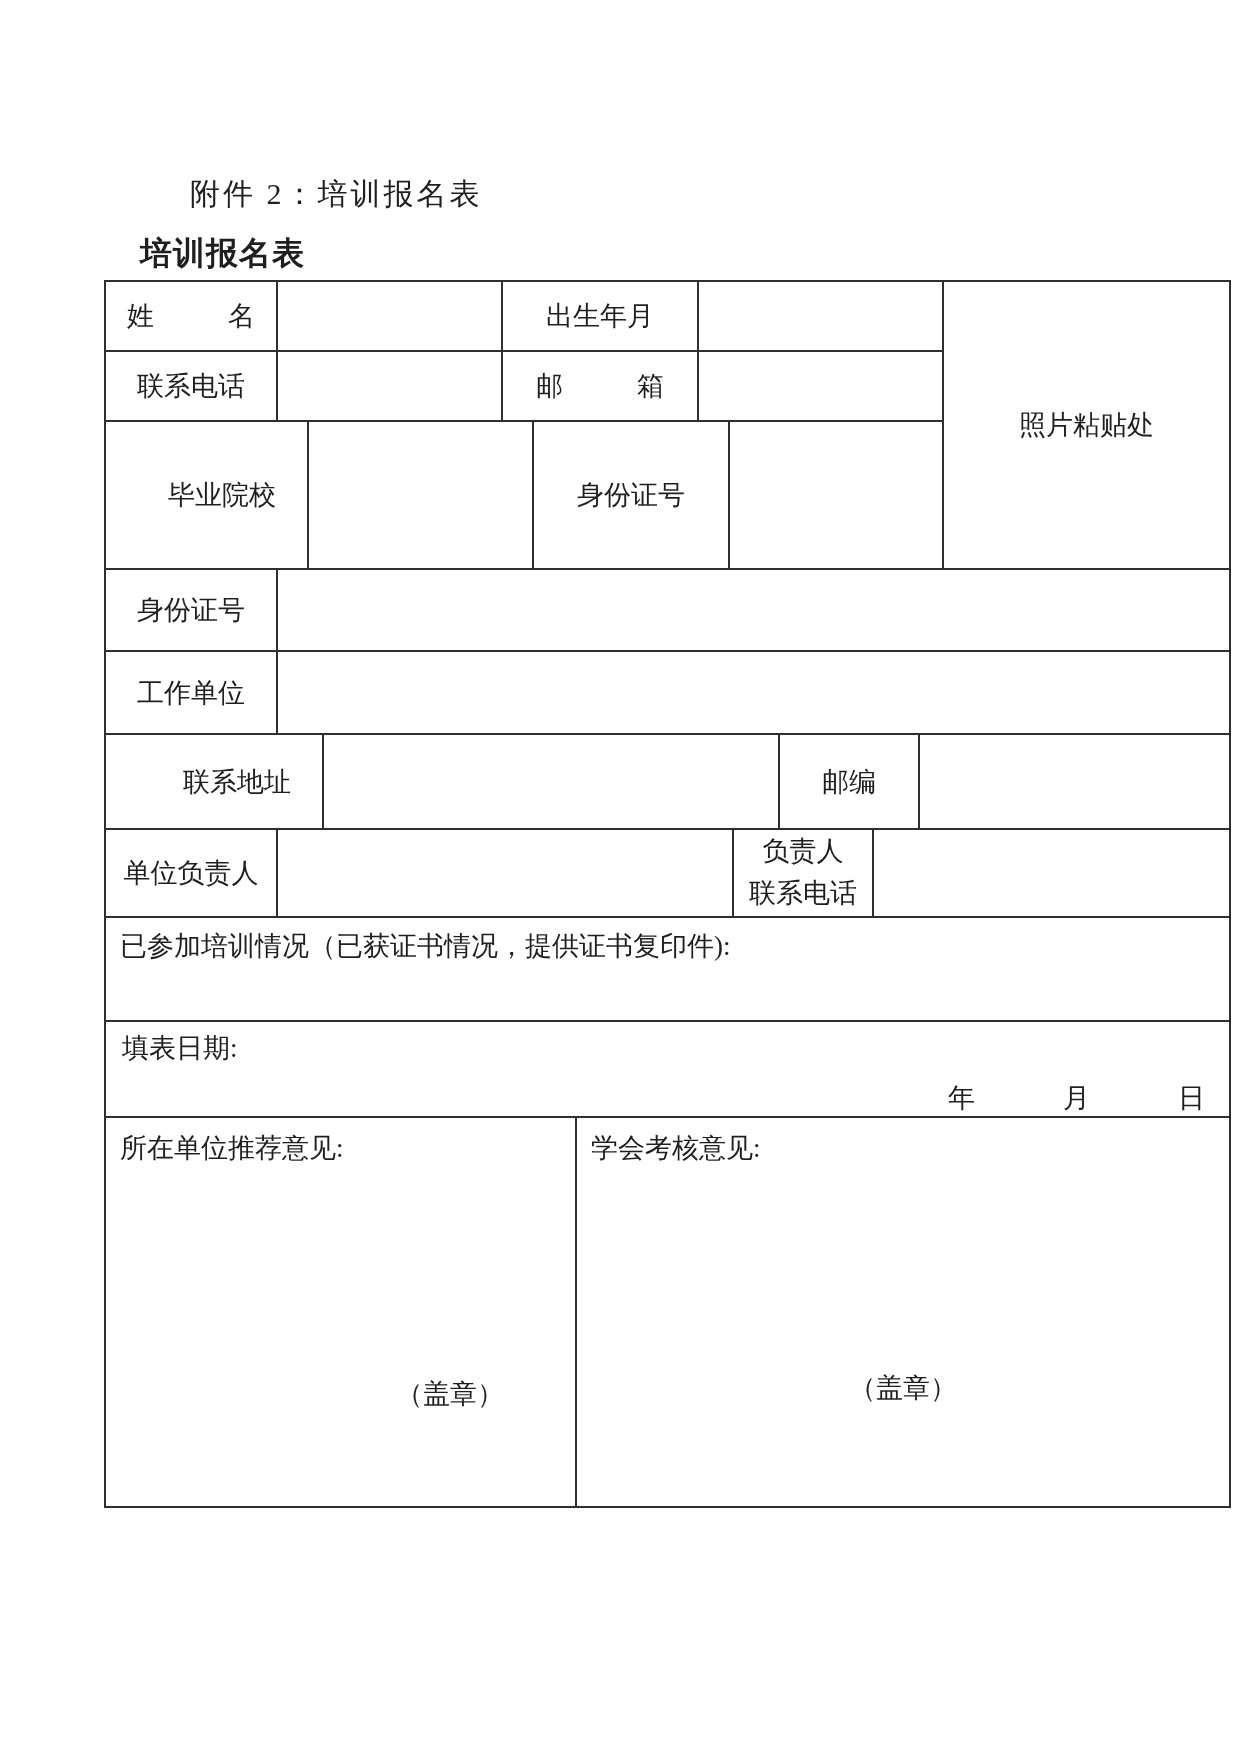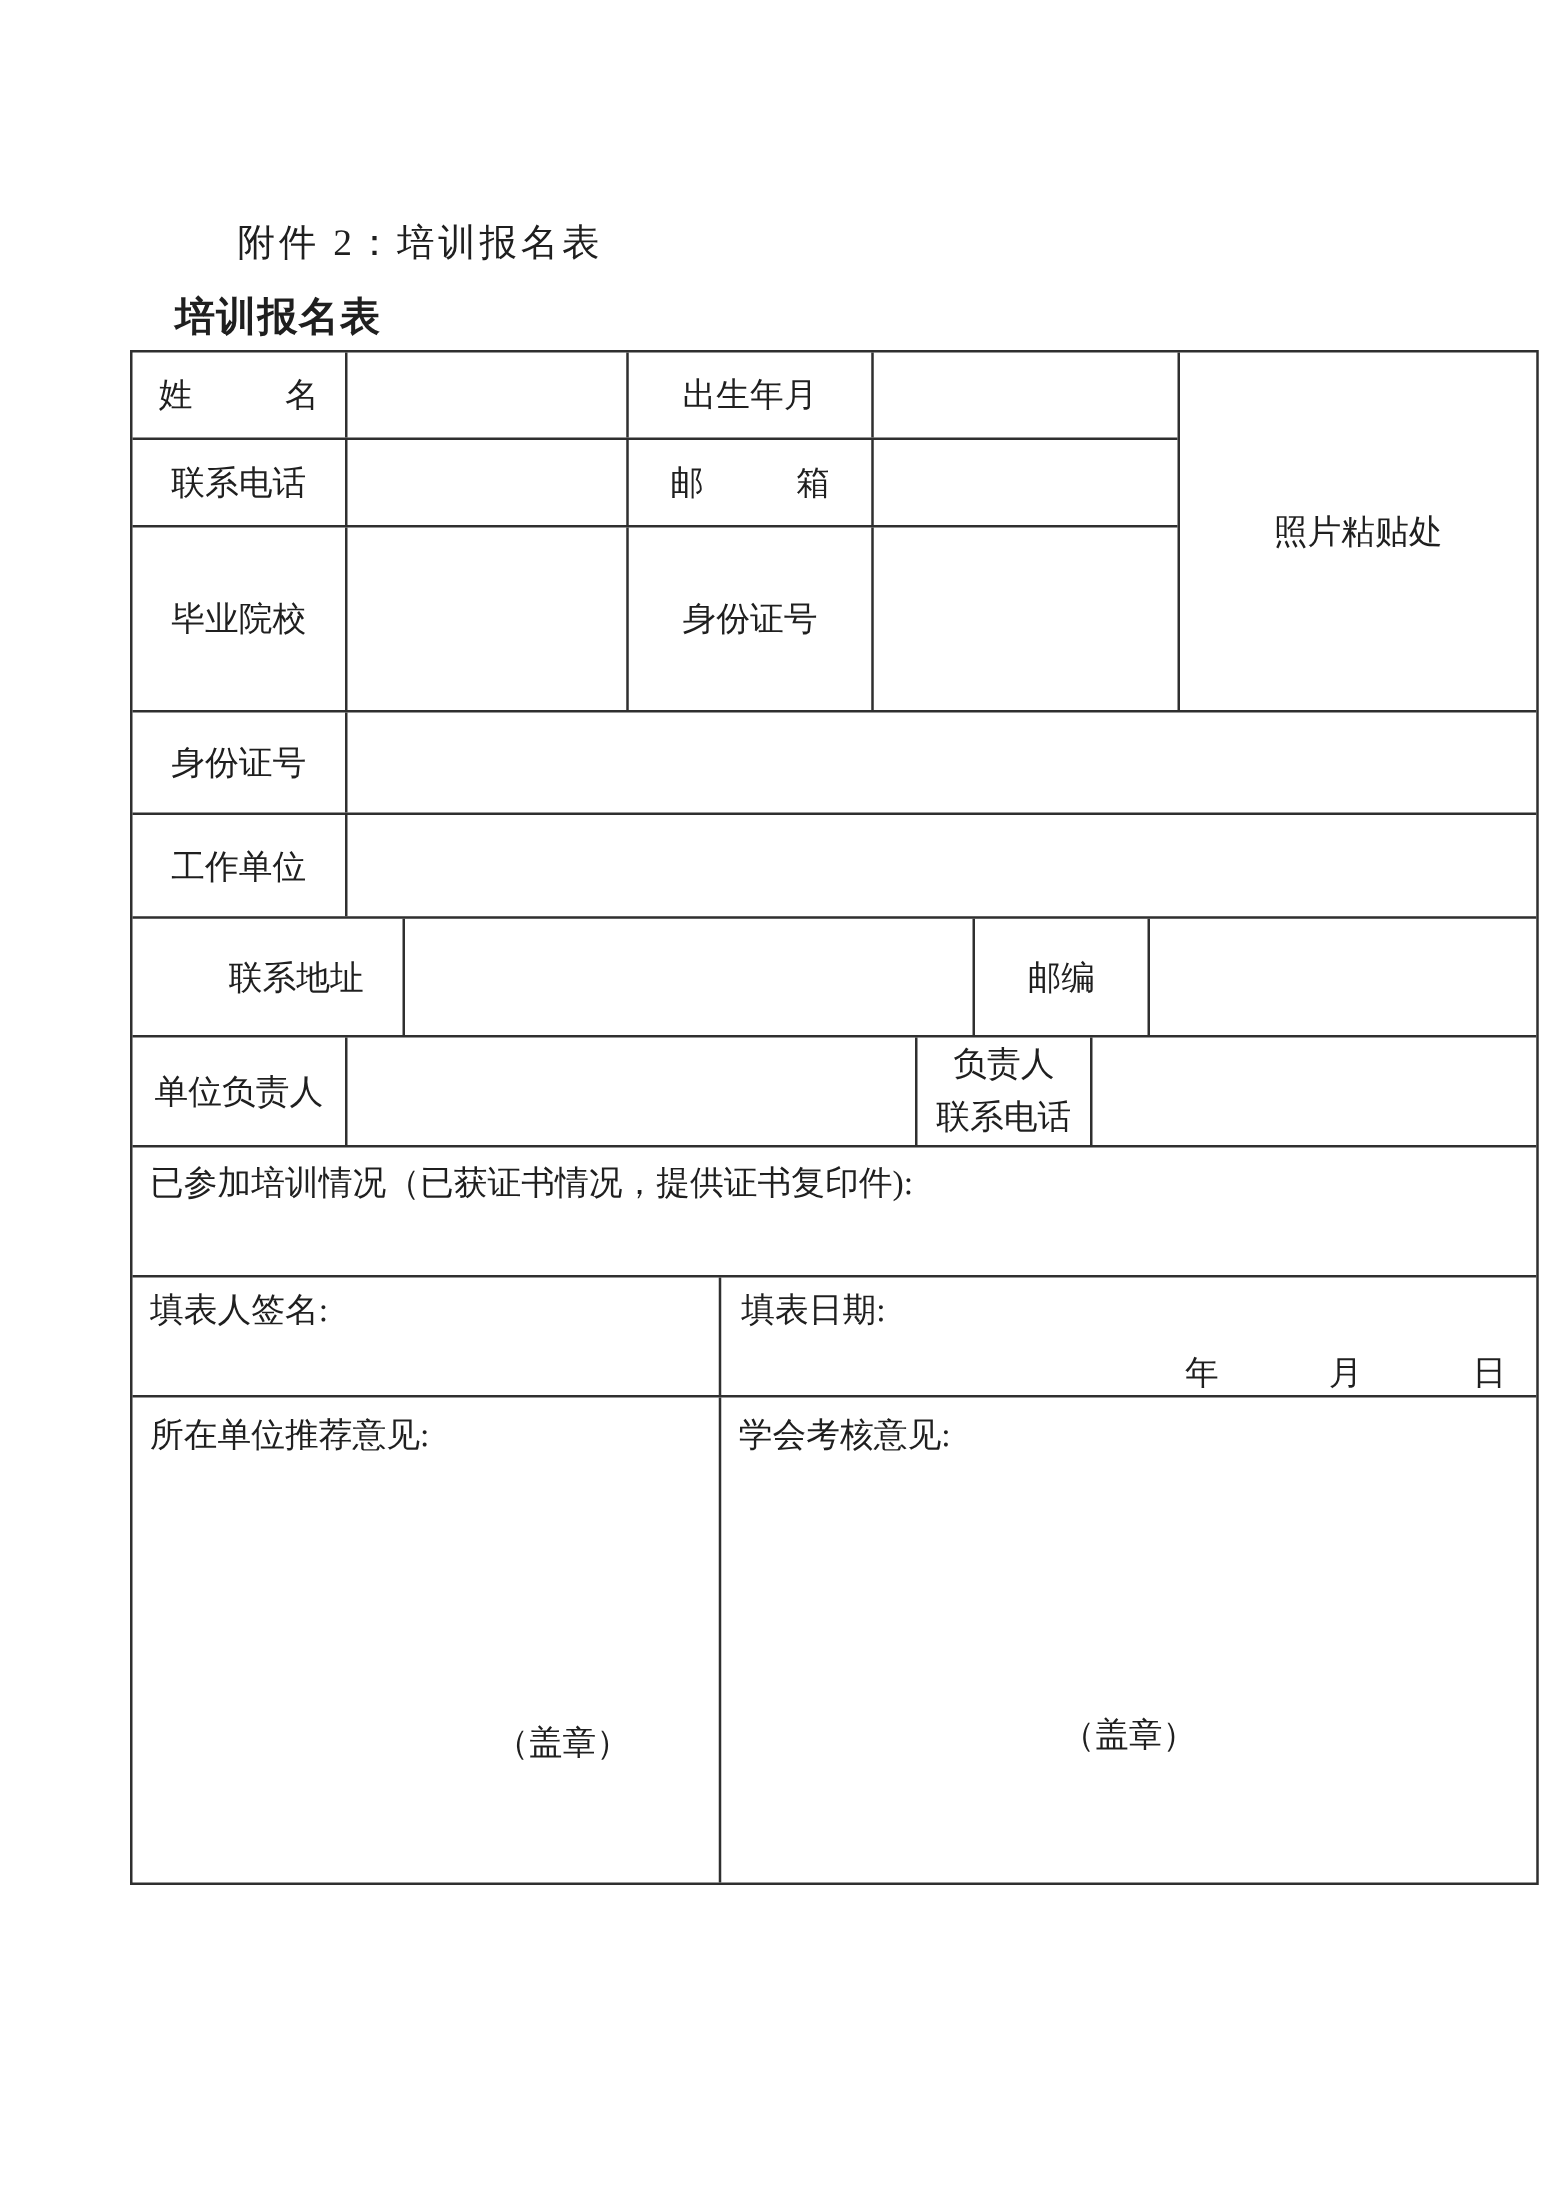--- a/index.html
+++ b/index.html
@@ -24,21 +24,21 @@
   .form-table *{box-sizing:border-box;}
   .trow{display:flex;flex-direction:row;border-bottom:2px solid #2f2f2f;flex:none;}
   .trow.last{border-bottom:none;flex:1;}
   .cell{border-right:2px solid #2f2f2f;flex:none;display:flex;align-items:center;}
   .cell.lastcell{border-right:none;}
   .labelcell{justify-content:center;text-align:center;}
   .valuecell{}
   
   .topwrap{display:flex;flex-direction:row;border-bottom:2px solid #2f2f2f;flex:none;height:288px;}
   .topleft{width:836px;display:flex;flex-direction:column;}
-  .topleft .trow:last-child{border-bottom:none;}
+  .topleft .trow:last-child{border-bottom:none;margin-left:31px;}
   .photocell{flex:1;border-left:2px solid #2f2f2f;display:flex;align-items:center;justify-content:center;text-align:center;}
   .spread{display:inline-block;width:128px;text-align:justify;text-align-last:justify;}
   .two-line{white-space:pre-line;line-height:1.55;text-align:center;width:100%;}
   .toppad{align-items:flex-start;padding:10px 0 0 14px;}
   .sign-cell{position:relative;align-items:flex-start;padding:8px 0 0 14px;}
   .date-cell{position:relative;display:block;padding:8px 0 0 16px;}
   .date-line{display:flex;justify-content:flex-end;gap:88px;padding-right:24px;margin-top:14px;}
   .opinion-cell{position:relative;align-items:flex-start;padding:12px 0 0 14px;}
   .seal{position:absolute;white-space:nowrap;}
   .seal-left{left:290px;top:258px;}
@@ -120,21 +120,20 @@
 联系电话</span>
       </div>
     <div class="cell valuecell w-zipval lastcell"></div>
   </div>
 
   <div class="trow h-r9">
     <div class="cell toppad w-wide lastcell">已参加培训情况（已获证书情况，提供证书复印件):</div>
   </div>
 
   <div class="trow h-r10">
-    <div class="cell sign-cell w-signleft">填表人签名:</div>
     <div class="cell date-cell w-signright lastcell">
       <div>填表日期:</div>
       <div class="date-line">
         <span>年</span>
         <span>月</span>
         <span>日</span>
       </div>
     </div>
   </div>
 

